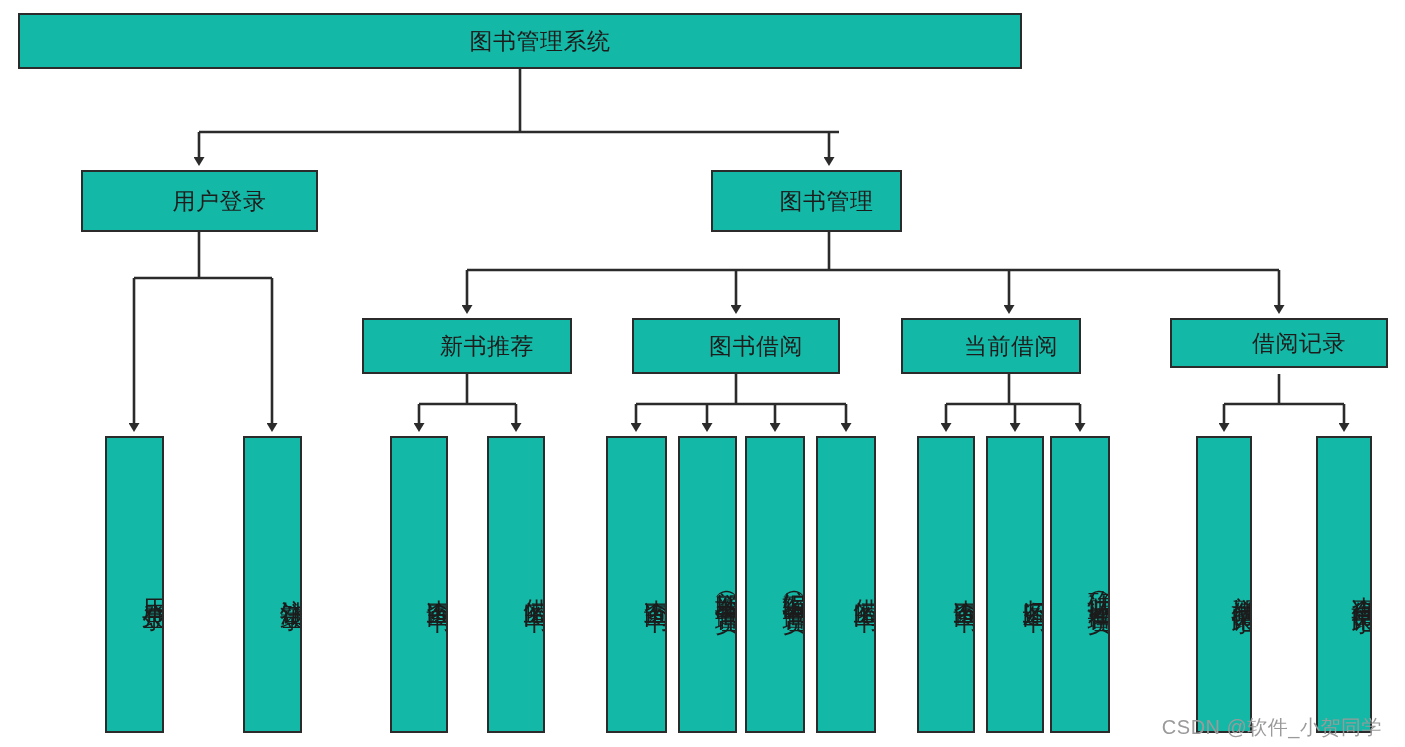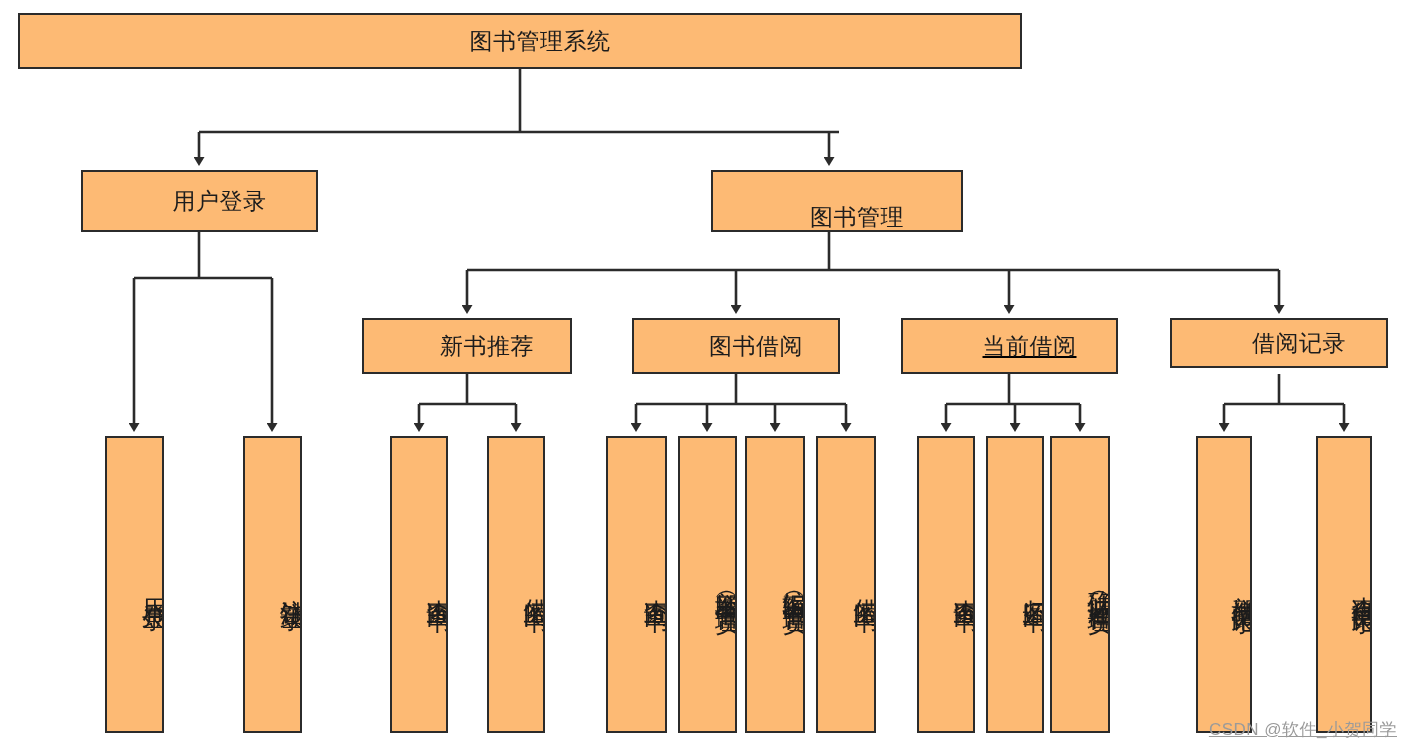--- a/index.html
+++ b/index.html
@@ -20,21 +20,21 @@
   #edges {
     position: absolute;
     left: 0;
     top: 0;
     width: 1405px;
     height: 747px;
   }
   .node {
     position: absolute;
     box-sizing: border-box;
-    background: #fdba74;
+    background: #14b8a6;
     border: 2px solid #2b2b2b;
     display: flex;
     align-items: center;
     justify-content: center;
     overflow: hidden;
     padding-left: 40px;
   }
   .node-label {
     color: #1c1c1c;
     line-height: 1.08;
@@ -50,27 +50,26 @@
   }
   .node.vertical .node-label {
     writing-mode: vertical-rl;
     text-orientation: upright;
     font-size: 25px;
     letter-spacing: 3px;
     line-height: 1;
   }
   #watermark {
     position: absolute;
-    right: 8px;
+    right: 23px;
     bottom: 6px;
-    font-size: 17px;
+    font-size: 20px;
     color: #9a9a9a;
     white-space: nowrap;
     letter-spacing: 0.5px;
-    text-decoration: underline;
   }
 </style>
 </head>
 <body>
 
 <div id="diagram-root">
 
   <svg id="edges" viewBox="0 0 1405 747" xmlns="http://www.w3.org/2000/svg">
     <defs>
       <marker id="arrow" markerWidth="9" markerHeight="11" refX="1" refY="5.5" orient="auto" markerUnits="userSpaceOnUse">
@@ -121,31 +120,31 @@
     </g>
   </svg>
 
   <div class="node horizontal" style="left: 18px; top: 13px; width: 1004px; height: 56px;">
     <span class="node-label">图书管理系统</span>
   </div>
 
   <div class="node horizontal" style="left: 81px; top: 170px; width: 237px; height: 62px;">
     <span class="node-label">用户登录</span>
   </div>
-  <div class="node horizontal" style="left: 711px; top: 170px; width: 252px; height: 62px; align-items: flex-end;">
+  <div class="node horizontal" style="left: 711px; top: 170px; width: 191px; height: 62px;">
     <span class="node-label">图书管理</span>
   </div>
 
   <div class="node horizontal" style="left: 632px; top: 318px; width: 208px; height: 56px;">
     <span class="node-label">图书借阅</span>
   </div>
   <div class="node horizontal" style="left: 362px; top: 318px; width: 210px; height: 56px;">
     <span class="node-label">新书推荐</span>
   </div>
-  <div class="node horizontal" style="left: 901px; top: 318px; width: 217px; height: 56px; text-decoration: underline;">
+  <div class="node horizontal" style="left: 901px; top: 318px; width: 180px; height: 56px;">
     <span class="node-label">当前借阅</span>
   </div>
   <div class="node horizontal" style="left: 1170px; top: 318px; width: 218px; height: 50px;">
     <span class="node-label">借阅记录</span>
   </div>
 
   <div class="node vertical" style="left: 105px; top: 436px; width: 59px; height: 297px;">
     <span class="node-label" style="font-size: 25px;">用户登录</span>
   </div>
   <div class="node vertical" style="left: 243px; top: 436px; width: 59px; height: 297px;">

